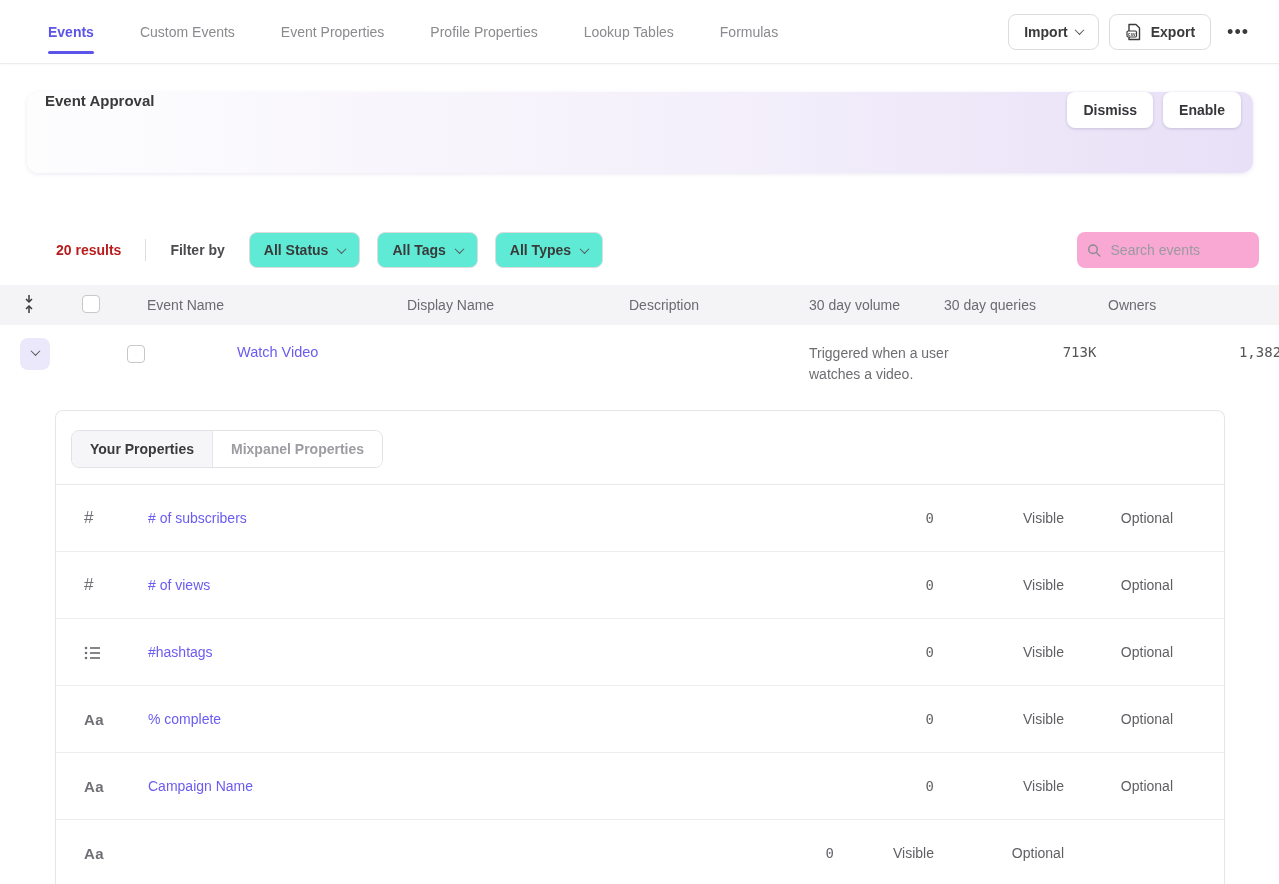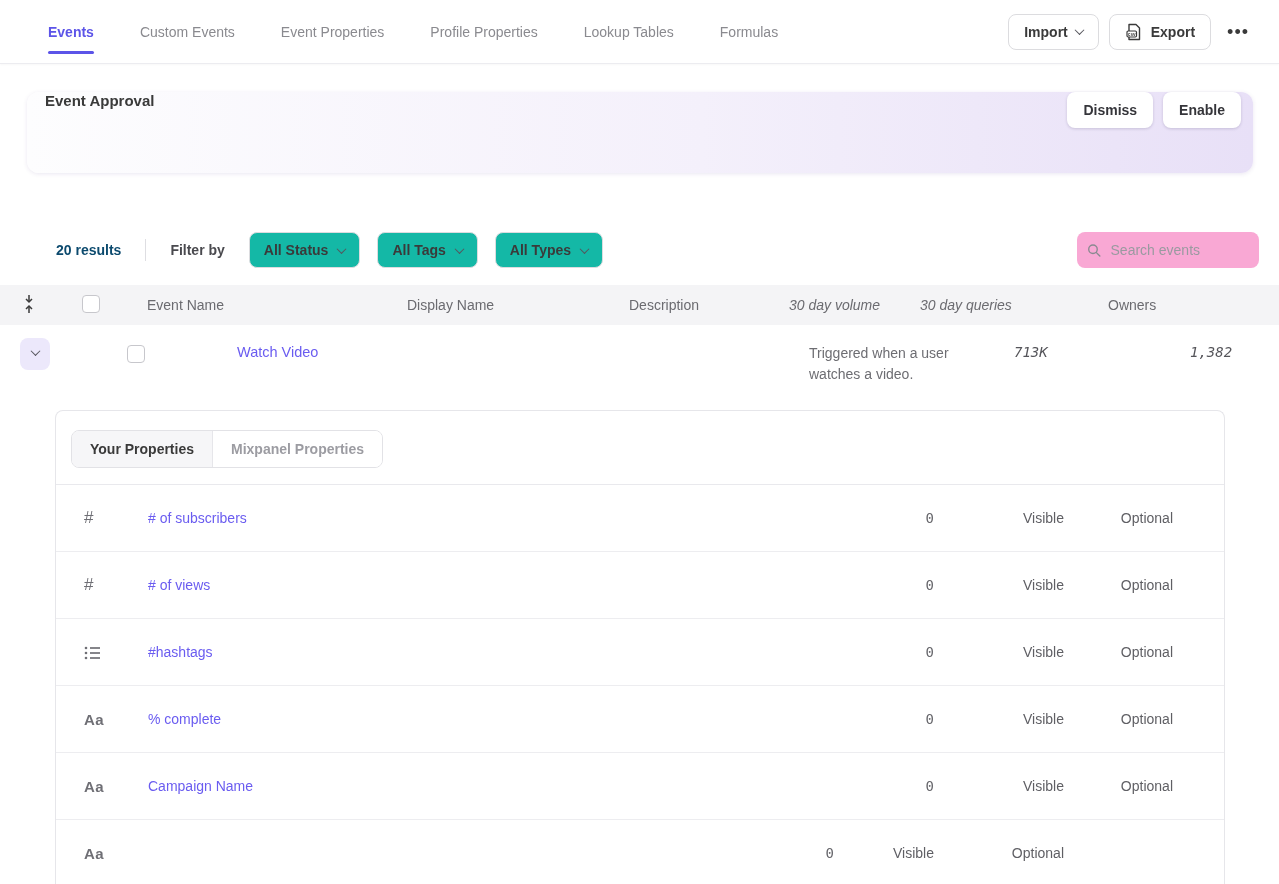--- a/index.html
+++ b/index.html
@@ -32,39 +32,39 @@
   .banner-text { }
   .banner-title { font-size:15px; font-weight:700; color:#3a3a3a; margin-bottom:6px; }
   .banner-sub { font-size:13px; color:#636368; }
   .banner-actions { margin-left:auto; display:flex; gap:10px; }
   .btn-card { height:36px; padding:0 16px; border:none; border-radius:8px; background:#fff;
     box-shadow:0 1px 3px rgba(40,30,80,.18); font-size:14px; font-weight:600; color:#35353a;
     cursor:pointer; font-family:inherit; }
 
   
   .filter-row { margin:59px 20px 0 56px; display:flex; align-items:center; height:36px; }
-  .results-count { font-size:14px; font-weight:700; color:#0c4a6e; }
+  .results-count { font-size:14px; font-weight:700; color:#b91c1c; }
   .v-divider { width:1px; height:22px; background:#dedee2; margin:0 24px; }
   .filter-by { font-size:14px; font-weight:600; color:#4a4a4f; margin-right:24px; }
   .filter-btn { display:flex; align-items:center; gap:10px; height:36px; padding:0 14px;
-    border:1px solid #dcdcdf; border-radius:8px; background:#14b8a6; font-size:14px;
+    border:1px solid #dcdcdf; border-radius:8px; background:#5eead4; font-size:14px;
     font-weight:600; color:#3a3a3a; cursor:pointer; margin-right:17px; font-family:inherit; }
   .search-wrap { margin-left:auto; margin-right:0; width:182px; height:36px; background:#f9a8d4;
     border-radius:8px; display:flex; align-items:center; padding:0 10px; gap:9px; }
   .search-wrap input { border:none; background:transparent; outline:none; font-size:14px;
     color:#3c3c3c; width:100%; font-family:inherit; }
   .search-wrap input::placeholder { color:#9a9aa0; }
 
   
   .grid-row { display:grid;
     grid-template-columns:64px 52px 260px 222px 191px 131px 140px 140px 79px;
     align-items:center; }
   .thead { margin-top:17px; height:40px; background:#f4f4f6; font-size:14px; color:#6b6b70; }
   .thead .cell-pad { padding-left:31px; }
-  .cell-right { text-align:left;font-style:italic; }
+  .cell-right { text-align:center; }
   .cell-owners { padding-left:48px; }
   .checkbox { width:18px; height:18px; border:1.5px solid #c7c7cc; border-radius:4px;
     background:#fff; display:inline-block; margin-left:18px; cursor:pointer; }
   .collapse-btn { background:none; border:none; cursor:pointer; margin-left:20px; padding:2px; }
 
   .event-row { align-items:start; padding-top:13px; min-height:85px; font-size:14px;gap:45px; }
   .expand-btn { width:30px; height:32px; margin-left:20px; border:none; border-radius:8px;
     background:#ece8fb; cursor:pointer; display:flex; align-items:center; justify-content:center; }
   .event-row .checkbox { margin-top:7px; }
   .link { color:#6a5cf0; text-decoration:none; cursor:pointer; }

